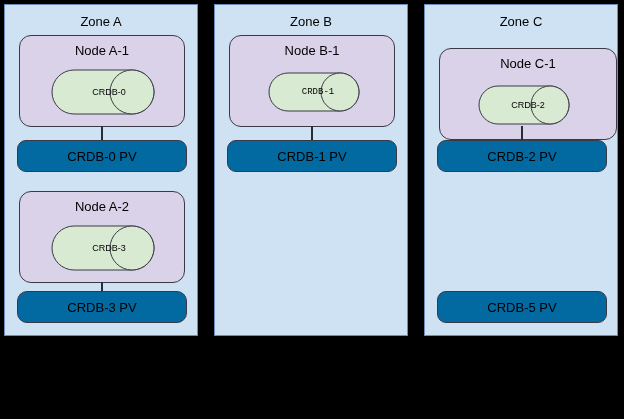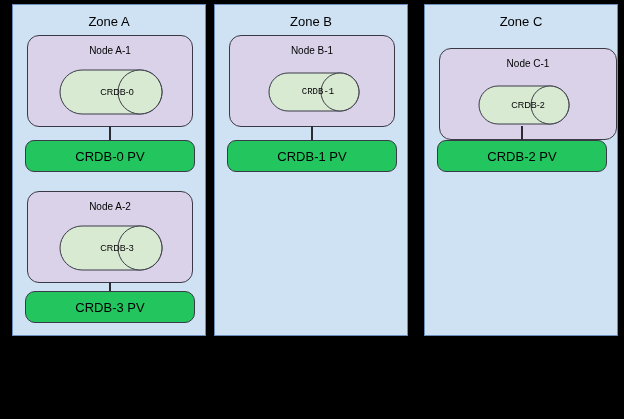--- a/index.html
+++ b/index.html
@@ -51,21 +51,21 @@
     border: 1px solid #3a3a46;
     border-radius: 12px;
     box-sizing: border-box;
   }
   .node-title {
     position: absolute;
     left: 0;
     right: 0;
     top: 7px;
     text-align: center;
-    font-size: 10px;
+    font-size: 13px;
     color: #000000;
     line-height: 16px;
     white-space: nowrap;
   }
 
   
   .db {
     position: absolute;
   }
   .db svg {
@@ -81,21 +81,21 @@
     justify-content: center;
     font-size: 9px;
     color: #000000;
     white-space: nowrap;
     pointer-events: none;
   }
 
   
   .pv {
     position: absolute;
-    background: #22c55e;
+    background: #0369a1;
     border: 1px solid #3a3a46;
     border-radius: 9px;
     box-sizing: border-box;
     display: flex;
     align-items: center;
     justify-content: center;
     font-size: 13px;
     color: #000000;
     white-space: nowrap;
   }
@@ -105,21 +105,21 @@
     position: absolute;
     width: 2px;
     background: #2b2b33;
   }
 </style>
 </head>
 <body>
 
 <div id="canvas">
 
-  <div class="zone" style="left:12px; top:4px; width:194px; height:332px;">
+  <div class="zone" style="left:4px; top:4px; width:194px; height:332px;">
     <div class="zone-title">Zone A</div>
 
     <div class="node" style="left:14px; top:30px; width:166px; height:92px;">
       <div class="node-title">Node A-1</div>
       <div class="db" style="left:31px; top:33px;">
         <svg width="104" height="46" viewBox="0 0 104 46">
           <path d="M 23,1 L 81,1 A 22,22 0 0 1 81,45 L 23,45 A 22,22 0 0 1 23,1 Z" fill="#d9ead3" stroke="#3a3a46" stroke-width="1"></path>
           <ellipse cx="81" cy="23" rx="22" ry="22" fill="#d9ead3" stroke="#3a3a46" stroke-width="1"></ellipse>
         </svg>
         <div class="db-label" style="left:6px; width:104px;">CRDB-0</div>
@@ -169,15 +169,16 @@
         <svg width="92" height="40" viewBox="0 0 92 40">
           <path d="M 20,1 L 72,1 A 19,19 0 0 1 72,39 L 20,39 A 19,19 0 0 1 20,1 Z" fill="#d9ead3" stroke="#3a3a46" stroke-width="1"></path>
           <ellipse cx="72" cy="20" rx="19" ry="19" fill="#d9ead3" stroke="#3a3a46" stroke-width="1"></ellipse>
         </svg>
         <div class="db-label" style="left:4px; width:92px;">CRDB-2</div>
       </div>
     </div>
     <div class="connector" style="left:96px; top:121px; height:19px;"></div>
     <div class="pv" style="left:12px; top:135px; width:170px; height:32px;">CRDB-2 PV</div>
 
+    <div class="pv" style="left:12px; top:286px; width:170px; height:32px;">CRDB-5 PV</div>
   </div>
 
 </div>
 
 </body></html>

